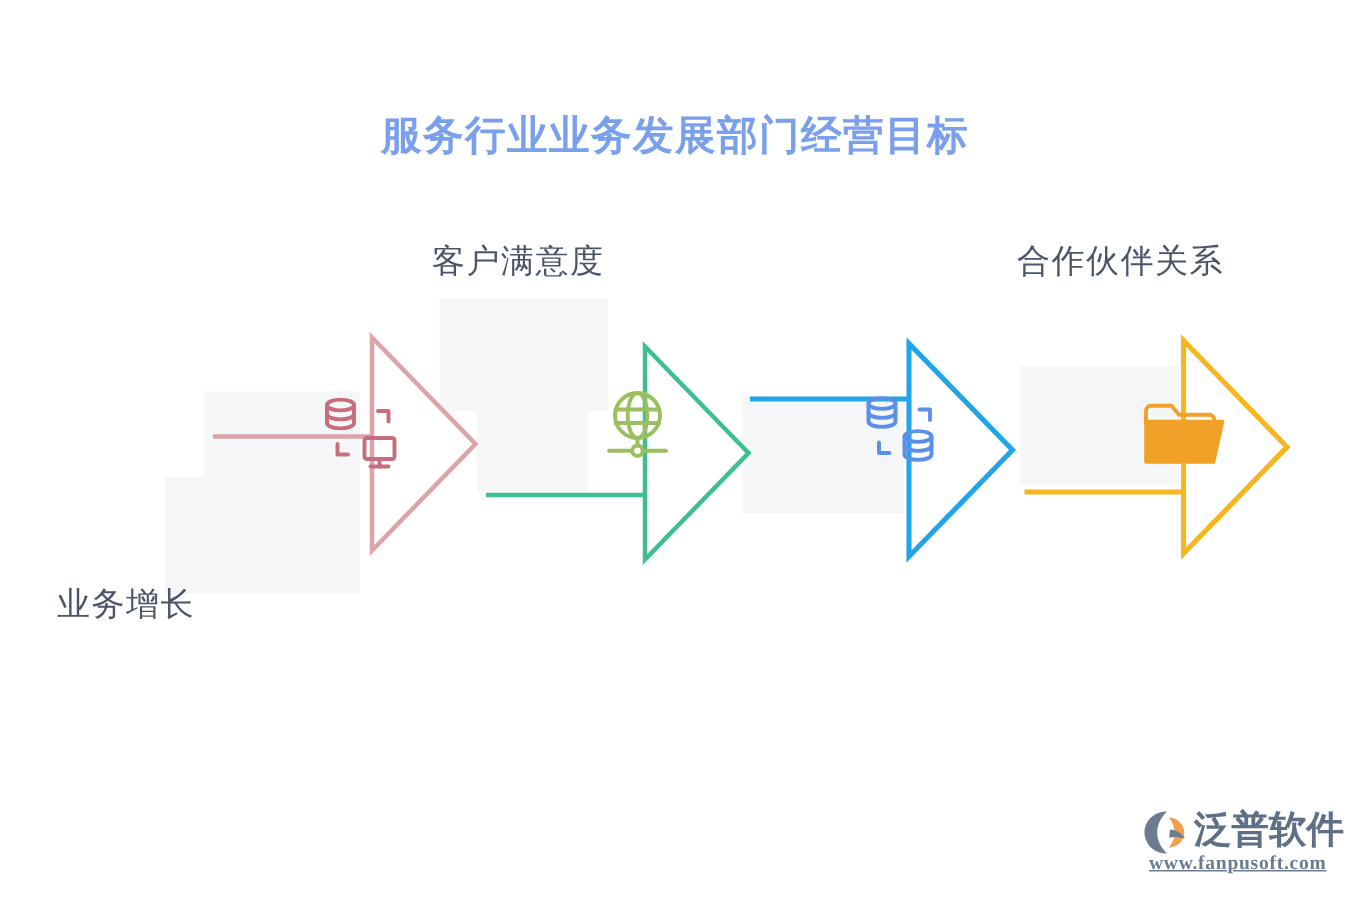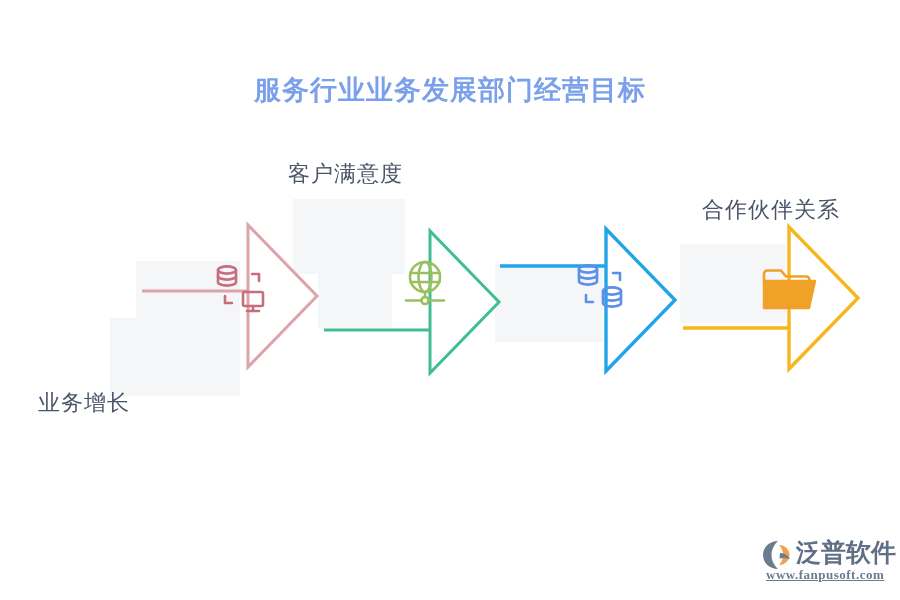--- a/index.html
+++ b/index.html
@@ -198,21 +198,21 @@
 
   <div class="icon" style="left:762px; top:268px;">
     <svg width="56" height="48" viewBox="0 0 56 48">
       <path d="M2,6 C2,4 3.5,2.5 5.5,2.5 L19,2.5 L24,8.5 L44,8.5 C46,8.5 47.5,10 47.5,12 L47.5,14 L2,14 Z" fill="none" stroke="#F0A128" stroke-width="2.6" stroke-linejoin="round"></path>
       <path d="M2,13 L53,13 L47,40 L2,40 Z" fill="#F0A128" stroke="#F0A128" stroke-width="2.4" stroke-linejoin="round"></path>
     </svg>
   </div>
 
   <div class="stage-label" style="left:38px; top:388px;">业务增长</div>
   <div class="stage-label" style="left:288px; top:159px;">客户满意度</div>
-  <div class="stage-label" style="left:702px; top:159px;margin-top:36px;">合作伙伴关系</div>
+  <div class="stage-label" style="left:678px; top:159px;">合作伙伴关系</div>
 
   <div id="watermark">
     <div id="wm-mark">
       <svg width="34" height="30" viewBox="0 0 34 30">
         <path d="M16,1 C7,1 1,7.5 1,15 C1,22.5 7,29 16,29 C12,25 9.5,20.5 9.5,15 C9.5,9.5 12,5 16,1 Z" fill="#6B7C91"></path>
         <path d="M17,5 C23,5 27.5,9.5 27.5,15 C27.5,20.5 23,25 17,25 C19.5,22.5 21,19 21,15 C21,11 19.5,7.5 17,5 Z" fill="#F0A050"></path>
         <path d="M18,13 C22,13 26,15.5 28,19 C24,18 20,17.5 17.5,18.5 Z" fill="#6B7C91"></path>
       </svg>
     </div>
     <div id="wm-name">泛普软件</div>

